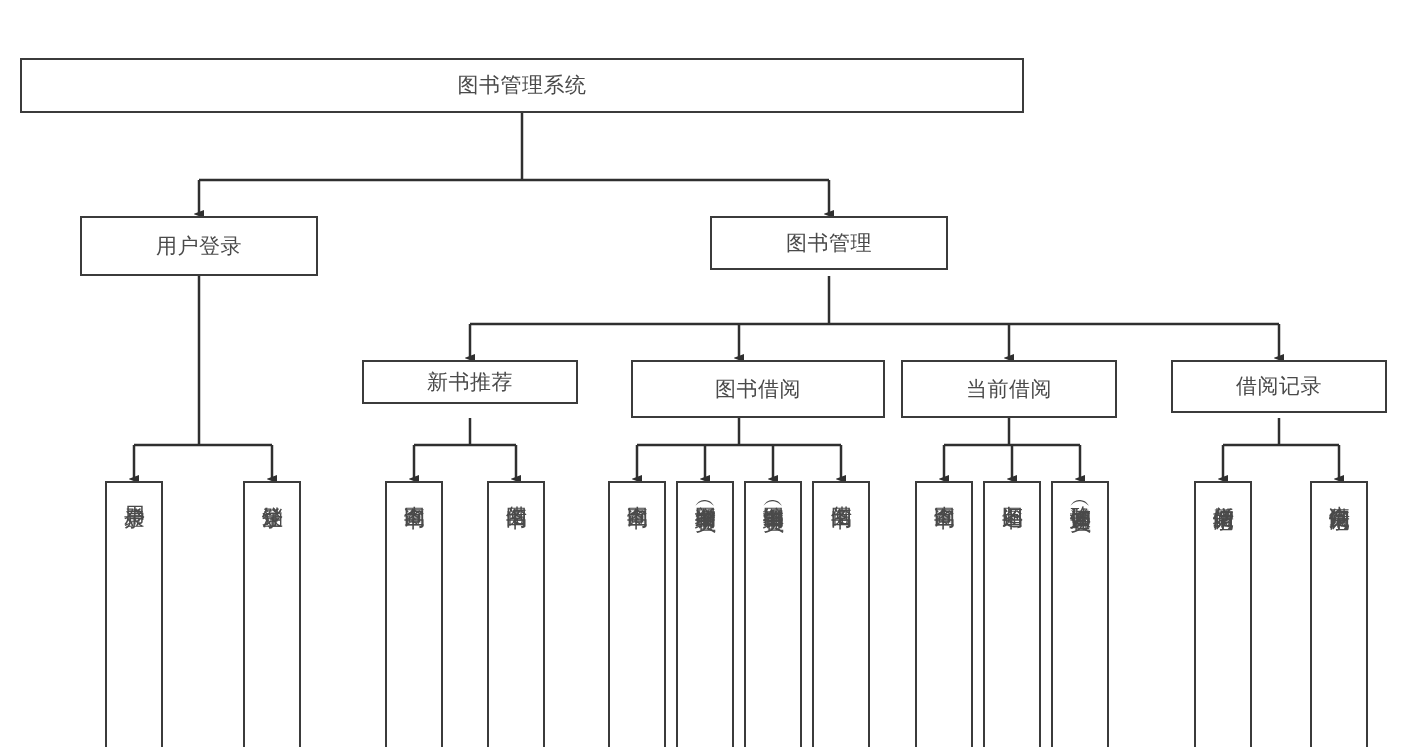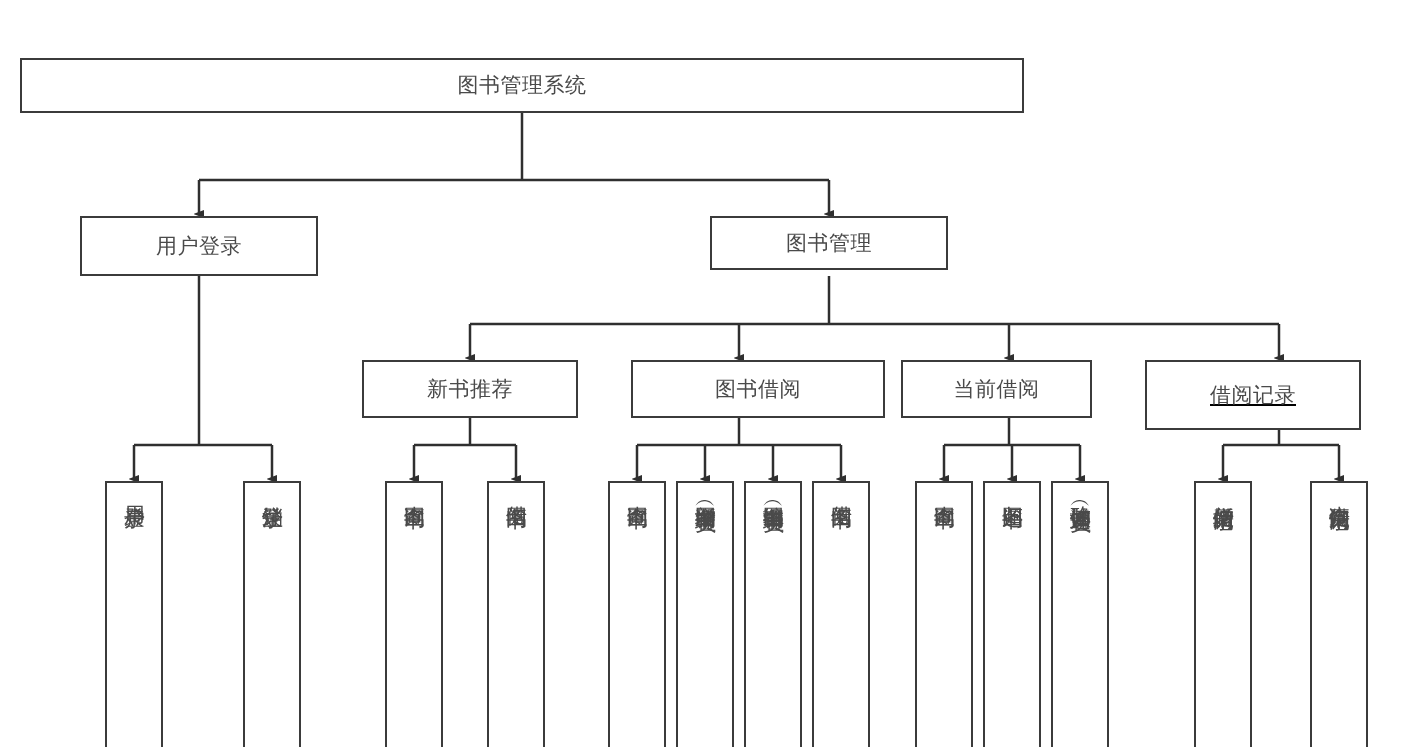--- a/index.html
+++ b/index.html
@@ -114,30 +114,30 @@
   <div id="nodes">
       <div class="node" style="left: 20px; top: 14px; width: 1004px; height: 55px; border-color: rgb(59, 59, 59);">
         <span class="label" style="color: rgb(74, 74, 74);">图书管理系统</span>
       </div>
       <div class="node" style="left: 80px; top: 172px; width: 238px; height: 60px; border-color: rgb(59, 59, 59);">
         <span class="label" style="color: rgb(74, 74, 74);">用户登录</span>
       </div>
       <div class="node" style="left: 710px; top: 172px; width: 238px; height: 54px; border-color: rgb(59, 59, 59);">
         <span class="label" style="color: rgb(74, 74, 74);">图书管理</span>
       </div>
-      <div class="node" style="left: 362px; top: 316px; width: 216px; height: 58px; border-color: rgb(59, 59, 59);">
+      <div class="node" style="left: 362px; top: 316px; width: 216px; height: 44px; border-color: rgb(59, 59, 59);">
         <span class="label" style="color: rgb(74, 74, 74);">新书推荐</span>
       </div>
       <div class="node" style="left: 631px; top: 316px; width: 254px; height: 58px; border-color: rgb(59, 59, 59);">
         <span class="label" style="color: rgb(74, 74, 74);">图书借阅</span>
       </div>
-      <div class="node" style="left: 901px; top: 316px; width: 191px; height: 58px; border-color: rgb(59, 59, 59);">
+      <div class="node" style="left: 901px; top: 316px; width: 216px; height: 58px; border-color: rgb(59, 59, 59);">
         <span class="label" style="color: rgb(74, 74, 74);">当前借阅</span>
       </div>
-      <div class="node" style="left: 1145px; top: 316px; width: 216px; height: 70px; border-color: rgb(59, 59, 59); text-decoration: underline;">
+      <div class="node" style="left: 1171px; top: 316px; width: 216px; height: 53px; border-color: rgb(59, 59, 59);">
         <span class="label" style="color: rgb(74, 74, 74);">借阅记录</span>
       </div>
       <div class="node vertical" style="left: 105px; top: 437px; width: 58px; height: 296px; border-color: rgb(59, 59, 59);">
         <span class="label" style="color: rgb(74, 74, 74);">用户登录</span>
       </div>
       <div class="node vertical" style="left: 243px; top: 437px; width: 58px; height: 296px; border-color: rgb(59, 59, 59);">
         <span class="label" style="color: rgb(74, 74, 74);">注销登录</span>
       </div>
       <div class="node vertical" style="left: 385px; top: 437px; width: 58px; height: 296px; border-color: rgb(59, 59, 59);">
         <span class="label" style="color: rgb(74, 74, 74);">查询图书</span>

